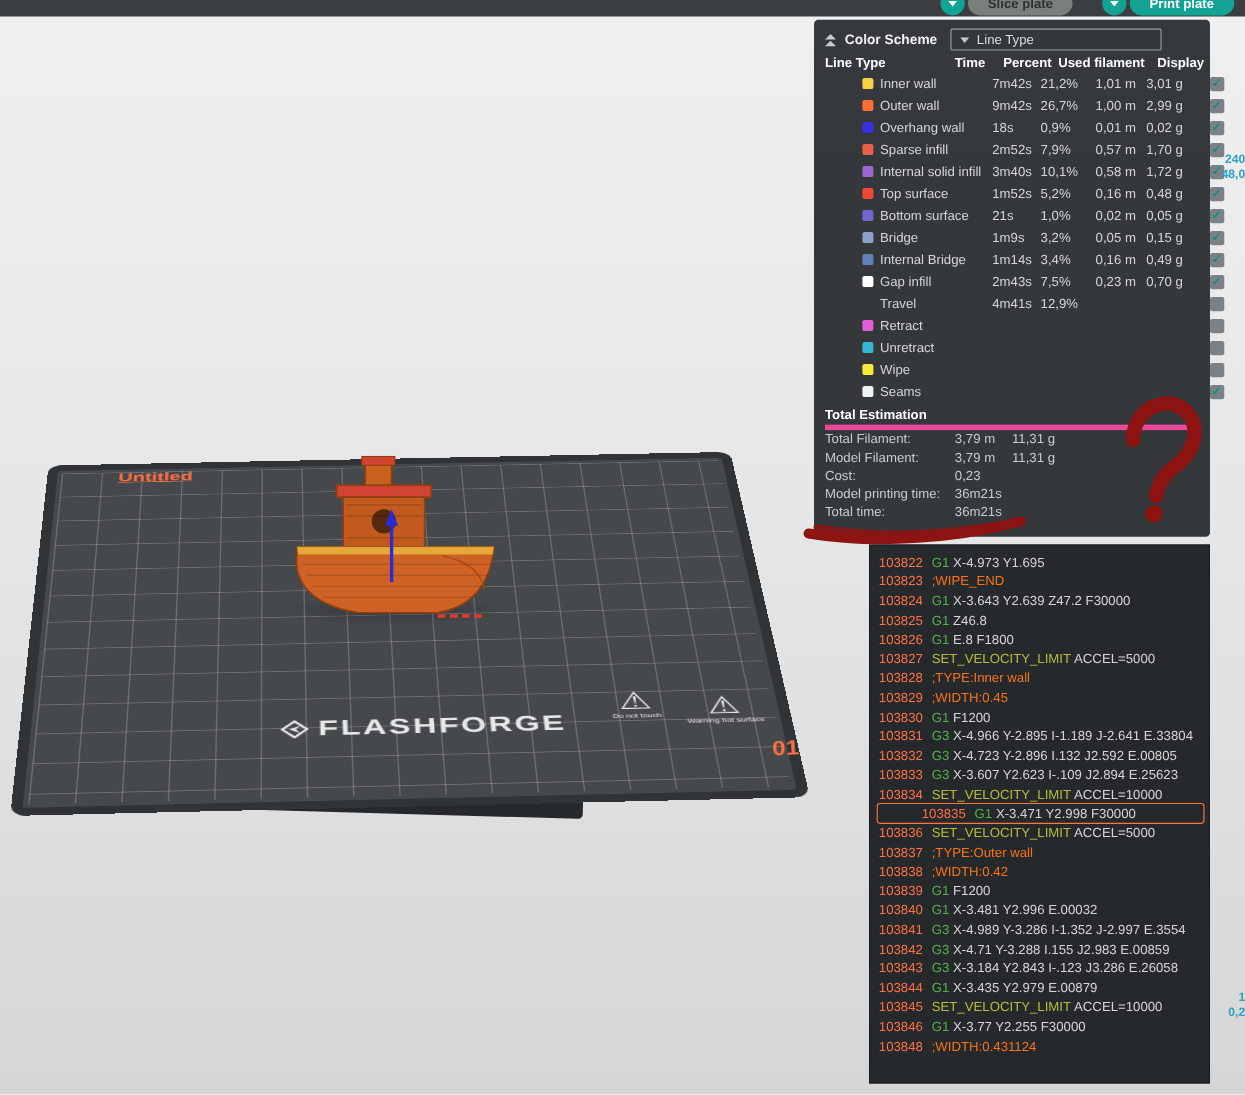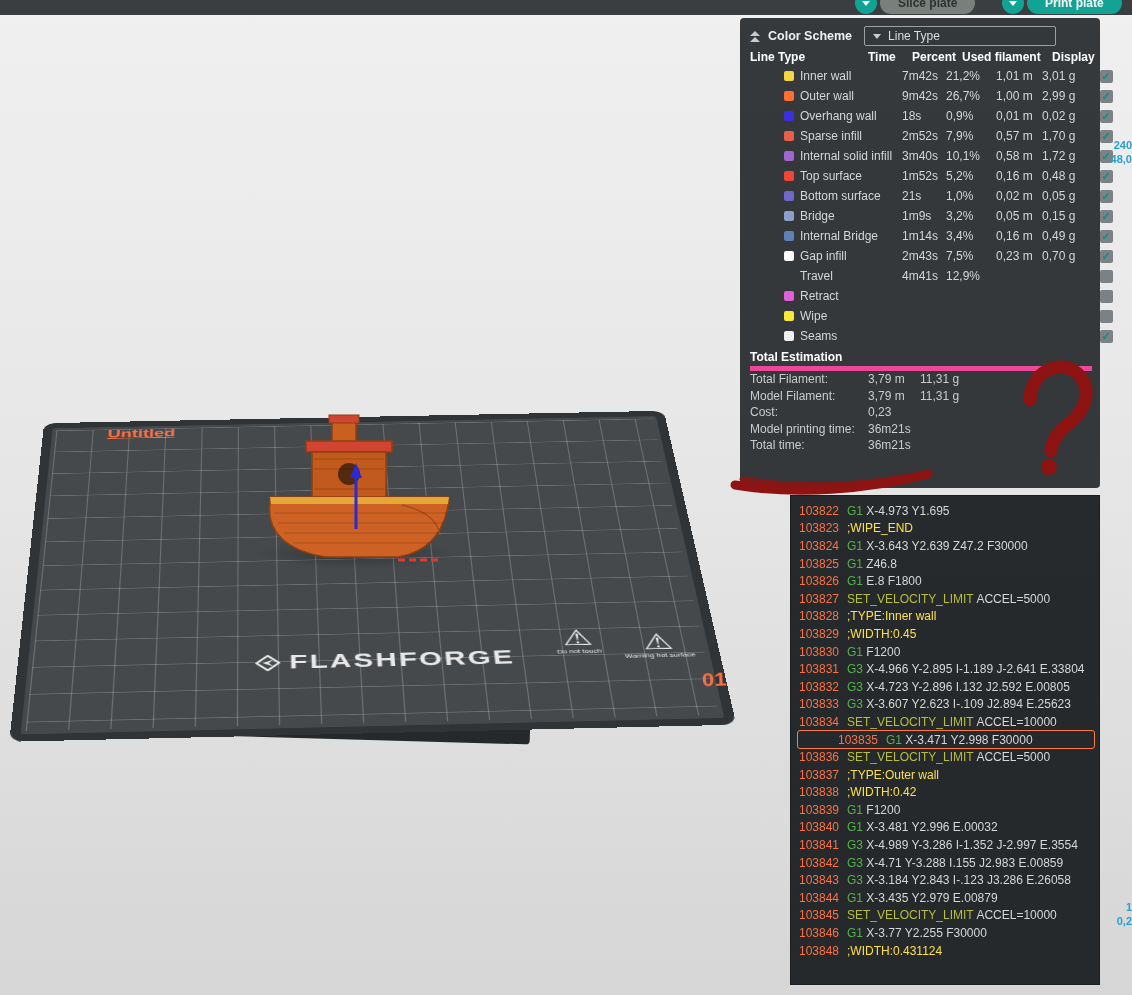--- a/index.html
+++ b/index.html
@@ -56,21 +56,21 @@
   .totals-head{margin-top:2px;height:18px;display:flex;align-items:center;font-weight:bold;color:#fff;
     border-bottom:5px solid #ec4899;}
   .tot-row{display:grid;grid-template-columns:118px 52px 1fr;height:16.5px;align-items:center;color:#c9cccd;}
   
   .gcode{position:absolute;left:790px;top:495px;width:310px;height:490px;background:rgba(32,35,37,0.97);
     border:1px solid #1b1e20;box-sizing:border-box;padding:6px 2px 0 6px;overflow:hidden;z-index:20;}
   .gl{display:flex;align-items:center;height:17.6px;font-size:12px;color:#d6d6d6;white-space:pre;}
   .gnum{width:42px;flex:none;text-align:right;color:#ff7043;margin-right:8px;}
   .gcmd{color:#55b04b;}
   .gset{color:#b8be3a;}
-  .gcomment{color:#fde047;}
+  .gcomment{color:#f97316;}
   .gargs{color:#d6d6d6;}
   .gl.hl{border:1px solid #ff7a3c;border-radius:3px;margin:-1px 2px -1px 0;padding-left:38px;}
   
   .edge-label{position:absolute;right:0;width:28px;color:#28a0cc;font-size:11px;font-weight:bold;
     text-align:right;line-height:14px;z-index:45;}
   .annotations{position:absolute;left:0;top:0;width:1132px;height:995px;z-index:50;pointer-events:none;}
 </style>
 </head>
 <body>
 
@@ -284,20 +284,31 @@
         <span class="cell">12,9%</span>
         <span class="cell"></span>
         <span class="cell"></span>
         <span class="cbw">
           <span class="cb"></span>
         </span>
       </div>
       <div class="leg-row">
         <span class="swatch" style="background: rgb(227, 95, 216);"></span>
         <span class="cell">Retract</span>
+        <span class="cell"></span>
+        <span class="cell"></span>
+        <span class="cell"></span>
+        <span class="cell"></span>
+        <span class="cbw">
+          <span class="cb"></span>
+        </span>
+      </div>
+      <div class="leg-row">
+        <span class="swatch" style="background: rgb(52, 182, 212);"></span>
+        <span class="cell">Unretract</span>
         <span class="cell"></span>
         <span class="cell"></span>
         <span class="cell"></span>
         <span class="cell"></span>
         <span class="cbw">
           <span class="cb"></span>
         </span>
       </div>
       <div class="leg-row">
         <span class="swatch" style="background: rgb(248, 232, 58);"></span>

